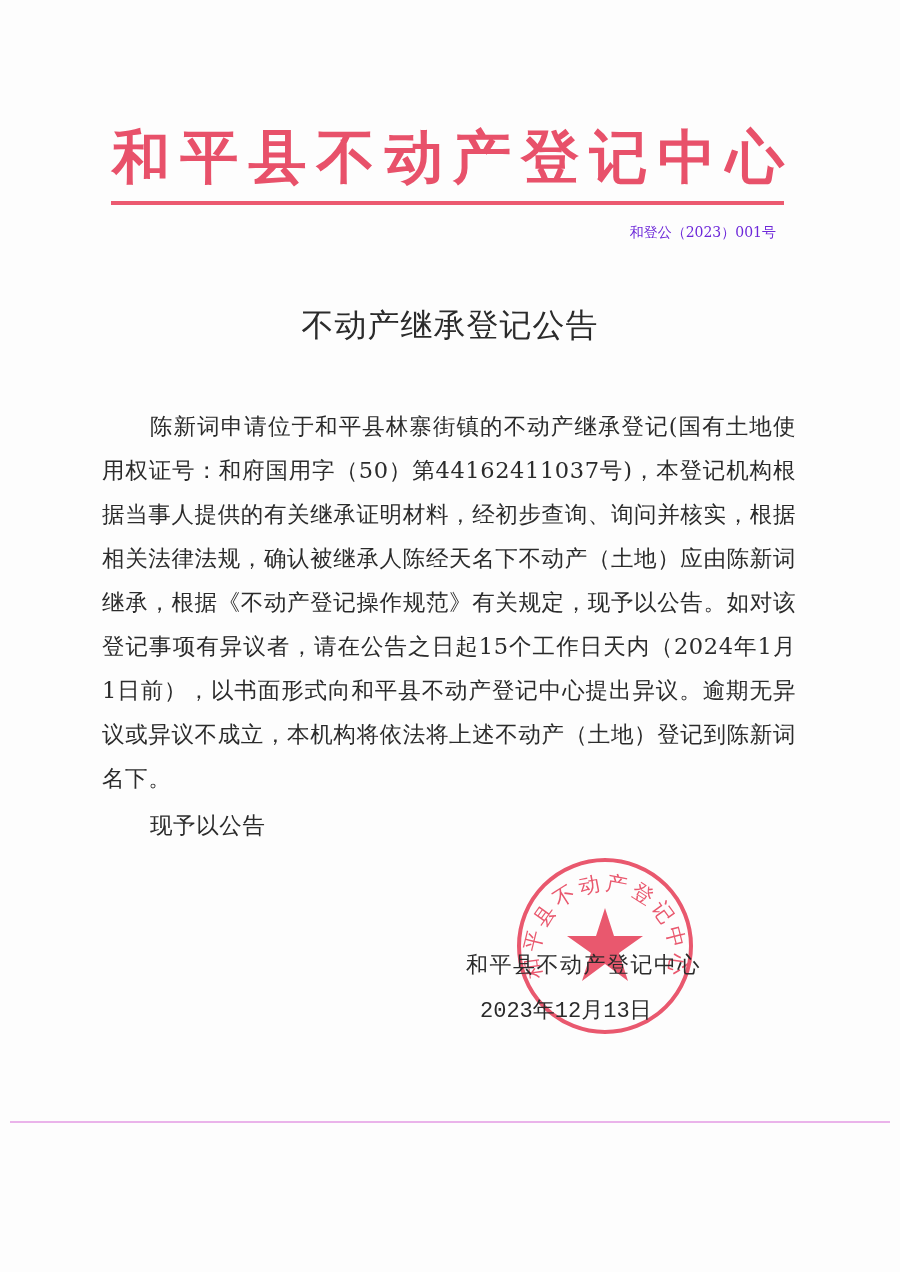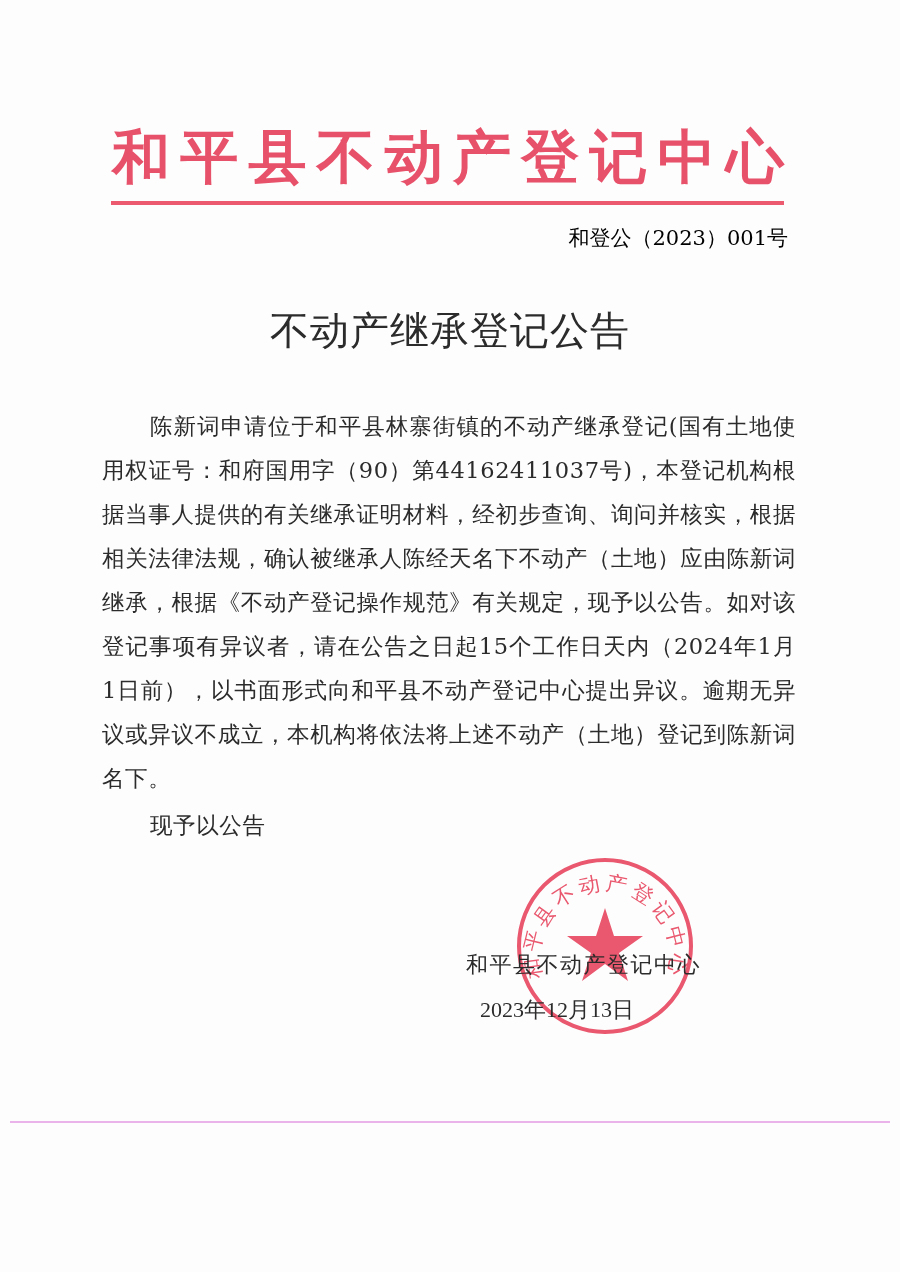--- a/index.html
+++ b/index.html
@@ -44,34 +44,34 @@
     .red-rule {
       position: absolute;
       left: 111px;
       top: 201px;
       width: 673px;
       height: 4px;
       background: #ec5a70;
     }
     .doc-number {
       position: absolute;
-      right: 112px;
+      right: 124px;
       top: 224px;
-      font-size: 21px;
-      color: #000000;
+      font-size: 14px;
+      color: #6d28d9;
       font-family: "DejaVu Serif", "Liberation Serif", serif;
       white-space: nowrap;
     }
     .doc-title {
       position: absolute;
       left: 0;
       width: 900px;
       top: 304px;
       text-align: center;
-      font-size: 39px;
+      font-size: 32px;
       color: #2b2b2b;
       font-family: Liberation Serif, serif;
       letter-spacing: 1px;
     }
     .body-text {
       position: absolute;
       left: 102px;
       top: 404px;
       width: 694px;
       font-size: 22.5px;
@@ -109,21 +109,21 @@
       letter-spacing: 1.5px;
       white-space: nowrap;
       z-index: 2;
     }
     .signature-date {
       position: absolute;
       left: 480px;
       top: 995px;
       font-size: 22px;
       color: #2b2b2b;
-      font-family: Liberation Serif, serif;
+      font-family: Liberation Mono, monospace;
       white-space: nowrap;
       z-index: 2;
     }
     .footer-rule {
       position: absolute;
       left: 10px;
       top: 1121px;
       width: 880px;
       height: 2px;
       background: #eab3ea;
@@ -146,21 +146,21 @@
     <span>中</span>
     <span>心</span>
   </div>
 
   <div class="red-rule"></div>
 
   <div class="doc-number">和登公（2023）001号</div>
 
   <div class="doc-title">不动产继承登记公告</div>
 
-  <div class="body-text">陈新词申请位于和平县林寨街镇的不动产继承登记(国有土地使用权证号：和府国用字（90）第44162411037号)，本登记机构根据当事人提供的有关继承证明材料，经初步查询、询问并核实，根据相关法律法规，确认被继承人陈经天名下不动产（土地）应由陈新词继承，根据《不动产登记操作规范》有关规定，现予以公告。如对该登记事项有异议者，请在公告之日起15个工作日天内（2024年1月1日前），以书面形式向和平县不动产登记中心提出异议。逾期无异议或异议不成立，本机构将依法将上述不动产（土地）登记到陈新词名下。</div>
+  <div class="body-text">陈新词申请位于和平县林寨街镇的不动产继承登记(国有土地使用权证号：和府国用字（50）第44162411037号)，本登记机构根据当事人提供的有关继承证明材料，经初步查询、询问并核实，根据相关法律法规，确认被继承人陈经天名下不动产（土地）应由陈新词继承，根据《不动产登记操作规范》有关规定，现予以公告。如对该登记事项有异议者，请在公告之日起15个工作日天内（2024年1月1日前），以书面形式向和平县不动产登记中心提出异议。逾期无异议或异议不成立，本机构将依法将上述不动产（土地）登记到陈新词名下。</div>
 
   <div class="closing">现予以公告</div>
 
   <svg class="stamp" viewBox="0 0 180 180">
     <defs>
       <path id="sealArc" d="M 30 128 A 66 66 0 1 1 150 128" fill="none"></path>
     </defs>
     <circle cx="90" cy="90" r="86" fill="none" stroke="#e5344f" stroke-width="4"></circle>
     <text font-family="DejaVu Sans, sans-serif" font-size="21" fill="#e5344f" letter-spacing="4">
       <textPath href="#sealArc" startOffset="50%" text-anchor="middle">和平县不动产登记中心</textPath>

